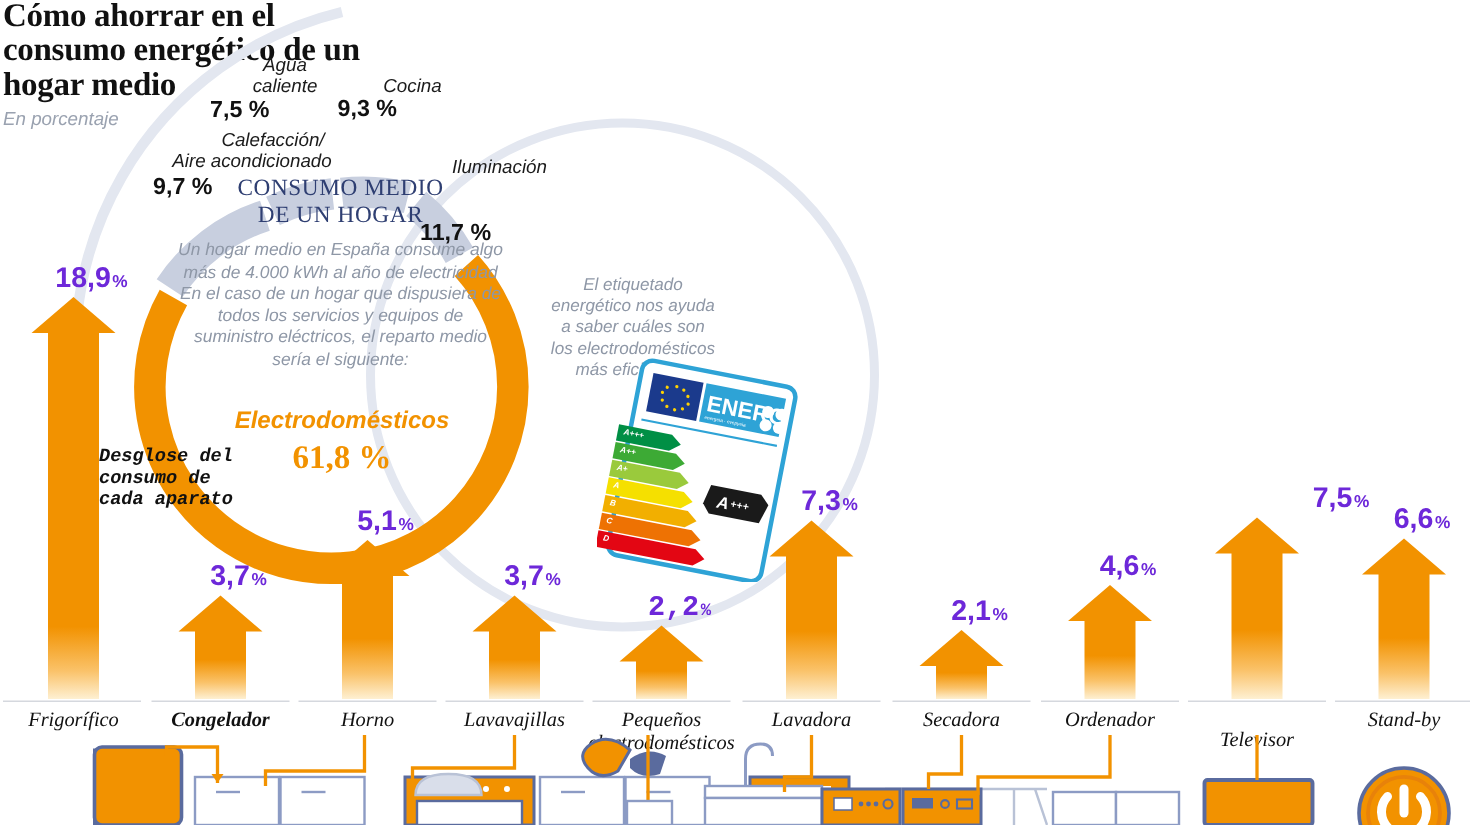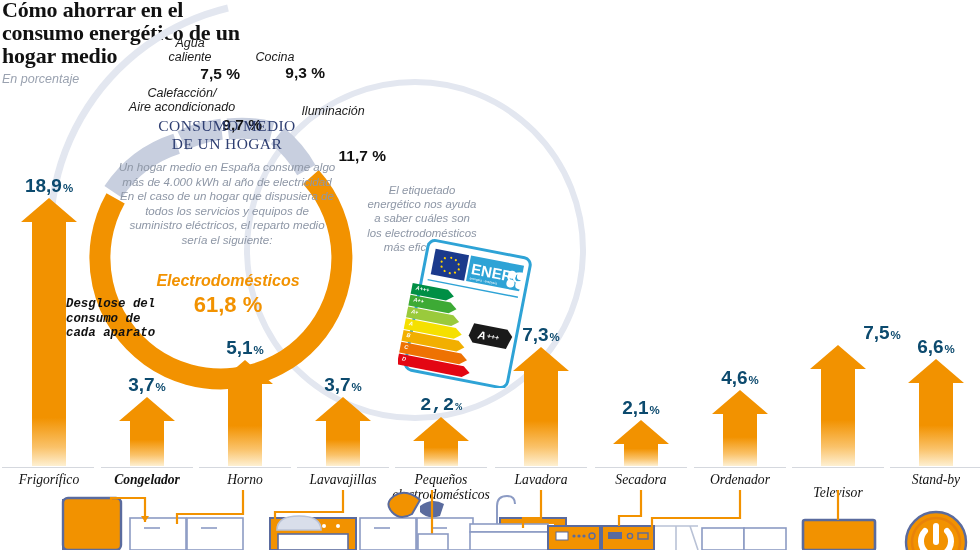--- a/index.html
+++ b/index.html
@@ -28,21 +28,21 @@
   
   .abs{position:absolute;}
   .seg-label{
     font-family:"Liberation Sans", sans-serif;
     font-style:italic;font-size:12.5px;color:#1b1b1b;
     text-align:center;line-height:14px;white-space:nowrap;
   }
   .seg-val{
     font-family:"Liberation Sans", sans-serif;
     font-weight:bold;font-size:15.5px;color:#111111;
-    text-align:right;line-height:17px;white-space:nowrap;
+    text-align:left;line-height:17px;white-space:nowrap;
   }
 
   #donut-title{
     position:absolute;left:147px;top:117px;width:160px;
     font-family:"Liberation Serif", serif;
     font-size:15.5px;line-height:18px;color:#2f3f72;
     text-align:center;letter-spacing:0.4px;
   }
   #donut-body{
     position:absolute;left:118px;top:160px;width:218px;
@@ -52,41 +52,41 @@
   }
   #elec-name{
     position:absolute;left:143px;top:272px;width:170px;
     text-align:center;
     font-family:"Liberation Sans", sans-serif;
     font-style:italic;font-weight:bold;font-size:16px;color:#F29200;
   }
   #elec-val{
     position:absolute;left:143px;top:292px;width:170px;
     text-align:center;
-    font-family:Liberation Sans, sans-serif;
+    font-family:Liberation Serif, serif;
     font-weight:bold;font-size:22px;color:#F29200;
   }
 
   #label-note{
     position:absolute;left:366px;top:183px;width:112px;
     font-family:"Liberation Sans", sans-serif;
     font-style:italic;font-size:11.4px;line-height:14.2px;
     color:#8e97a6;text-align:center;
   }
 
   #desglose{
     position:absolute;left:66px;top:297px;width:95px;
     font-family:Liberation Mono, monospace;
     font-style:italic;font-weight:bold;font-size:12.4px;line-height:14.6px;
     color:#111111;
   }
   .arrow-val{
     position:absolute;left:0;width:98px;text-align:center;
     font-family:"Liberation Sans", sans-serif;
-    font-weight:bold;font-size:19px;color:#0c4a6e;white-space:nowrap;
+    font-weight:bold;font-size:19px;color:#6d28d9;white-space:nowrap;padding-left:12px;
   }
   .arrow-val .pct{font-size:11.5px;font-weight:bold;margin-left:1px;}
   .appliance-name{
     position:absolute;left:-3px;width:104px;text-align:center;
     font-family:"Liberation Serif", serif;
     font-style:italic;font-size:13.6px;line-height:15px;color:#111111;
   }
   .sep{
     position:absolute;height:1px;background:#d5d8de;
   }
@@ -130,21 +130,21 @@
 
       <path d="M 271.8 131.9 A 121 121 0 0 0 227.9 129.0" fill="none" stroke="#C8CFDF" stroke-width="21"></path>
 
       <path d="M 221.6 129.2 A 121 121 0 0 0 182.0 140.6" fill="none" stroke="#C8CFDF" stroke-width="21"></path>
 
       <path d="M 176.6 143.8 A 121 121 0 0 0 113.2 191.9" fill="none" stroke="#C8CFDF" stroke-width="21"></path>
     </g>
   </svg>
 
   <div class="abs seg-label" style="left:102px;top:86px;width:160px;">Calefacción/</div>
-  <div class="abs seg-label" style="left:102px;top:100px;width:160px;">Aire acondicionado</div>
+  <div class="abs seg-label" style="left:88px;top:100px;width:160px;">Aire acondicionado</div>
   <div class="abs seg-val" style="left:102px;top:116px;width:160px;">9,7 %</div>
 
   <div class="abs seg-label" style="left:140px;top:36px;width:100px;">Agua</div>
   <div class="abs seg-label" style="left:140px;top:50px;width:100px;">caliente</div>
   <div class="abs seg-val" style="left:140px;top:65px;width:100px;">7,5 %</div>
 
   <div class="abs seg-label" style="left:225px;top:50px;width:100px;">Cocina</div>
   <div class="abs seg-val" style="left:225px;top:64px;width:100px;">9,3 %</div>
 
   <div class="abs seg-label" style="left:280px;top:104px;width:106px;">Iluminación</div>

